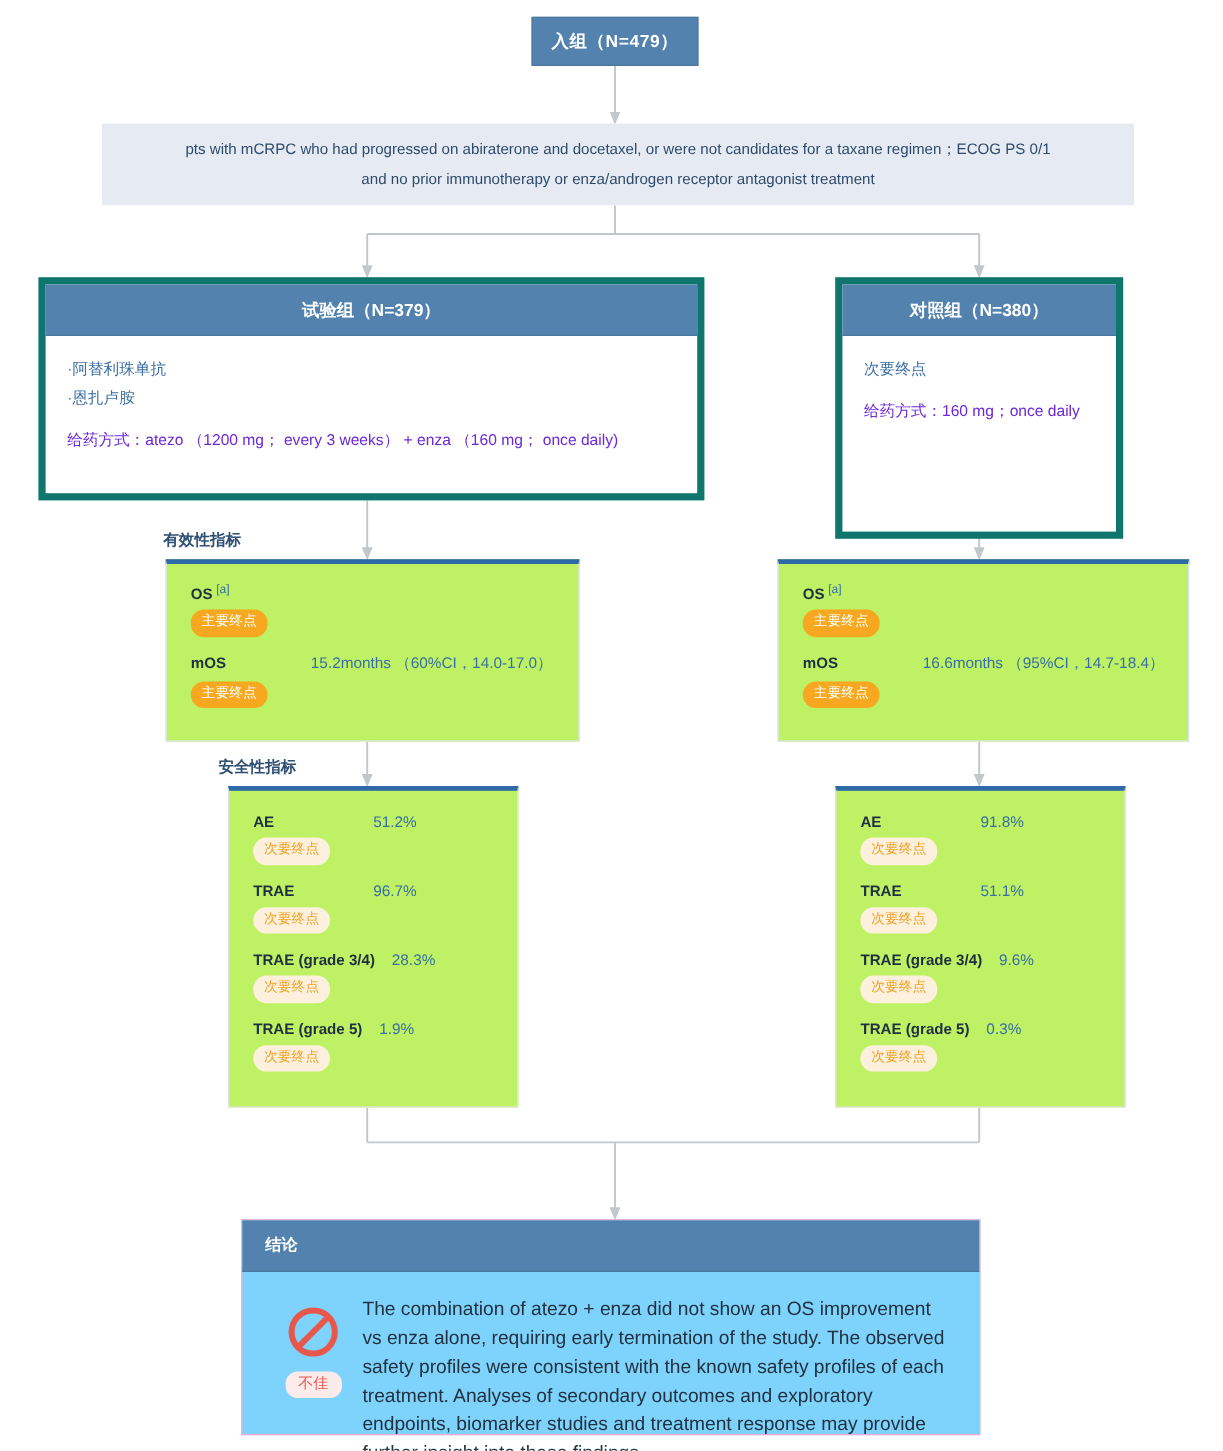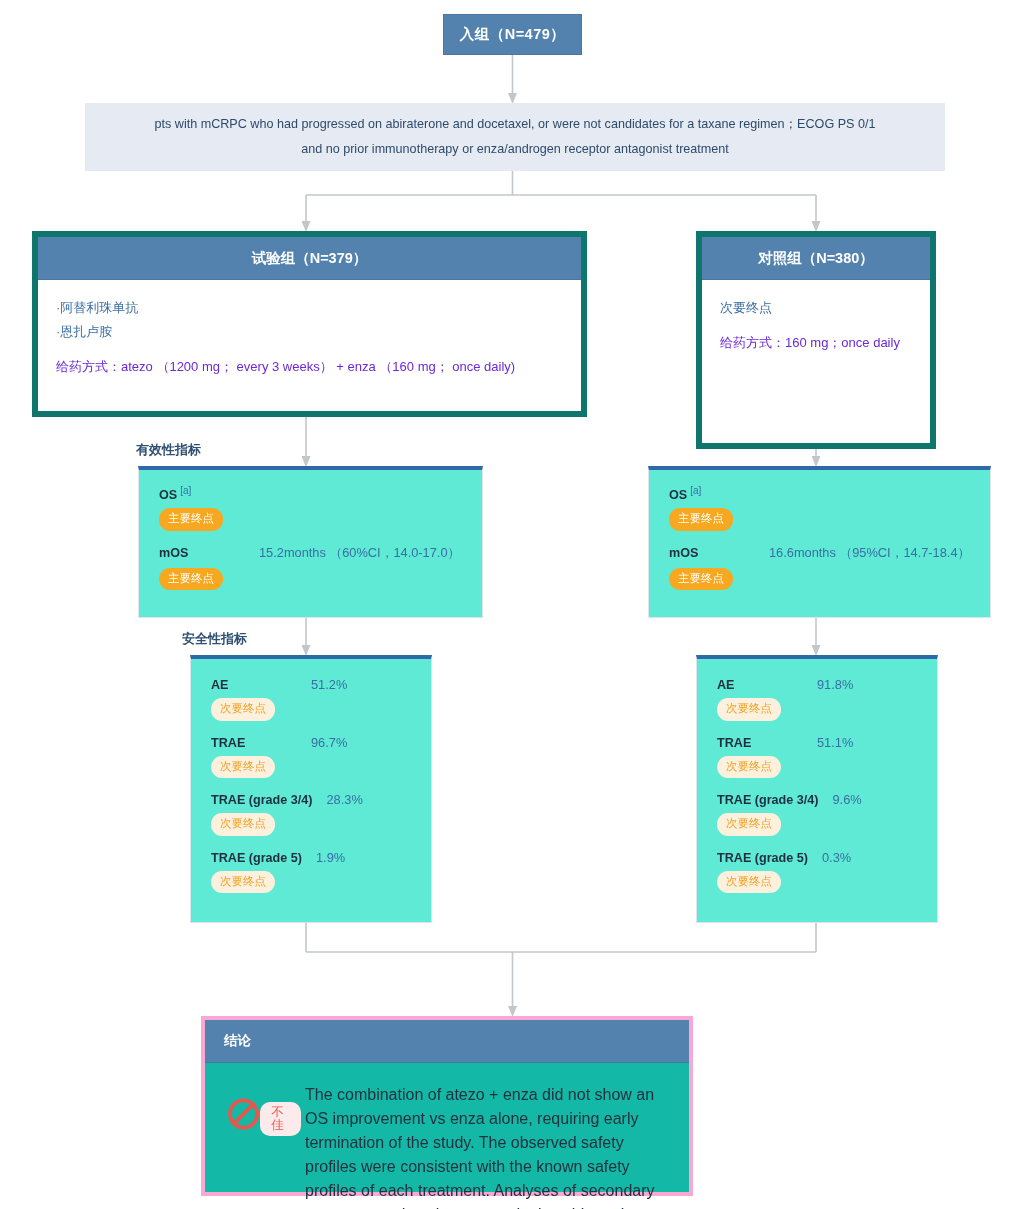--- a/index.html
+++ b/index.html
@@ -101,21 +101,21 @@
     font-size: 13px;
     font-weight: bold;
     color: #2f4f73;
     white-space: nowrap;
   }
   #label-eff { left: 136px; top: 441px; }
   #label-saf { left: 182px; top: 630px; }
 
   
   .metric-card {
-    background: #5eead4;
+    background: #bef264;
     border: 1px solid #dfe4ea;
     border-top: 4px solid #2f6aa8;
     box-sizing: border-box;
     padding: 18px 20px 14px 20px;
   }
   #eff-exp { left: 138px; top: 466px; width: 345px; height: 152px; }
   #eff-ctl { left: 648px; top: 466px; width: 343px; height: 152px; }
   #saf-exp { left: 190px; top: 655px; width: 242px; height: 268px; }
   #saf-ctl { left: 696px; top: 655px; width: 242px; height: 268px; }
 
@@ -159,23 +159,23 @@
   .pill-secondary { background: #fdf0dc; color: #f0a32a; }
 
   
   .n-os  { min-width: 0; }
   .n-mos { min-width: 86px; }
   .n-ae  { min-width: 86px; }
 
   
   #concl-box {
     left: 201px; top: 1016px;
-    width: 492px; height: 180px;
-    background: #14b8a6;
-    border: 4px solid #f9a8d4;
+    width: 616px; height: 180px;
+    background: #7dd3fc;
+    border: 1px solid #f9a8d4;
     box-sizing: border-box;
   }
   #concl-head {
     background: #5282ad;
     color: #fff;
     height: 42px;
     display: flex;
     align-items: center;
     padding-left: 19px;
     font-weight: bold;
@@ -184,21 +184,21 @@
   }
   #concl-body {
     display: flex;
     align-items: flex-start;
     padding: 20px 22px 16px 22px;
   }
   .verdict {
     width: 74px;
     flex: 0 0 74px;
     display: flex;
-    flex-direction: row;
+    flex-direction: column;
     align-items: center;
     padding-top: 8px;
   }
   .ban-icon { display: block; }
   .verdict-pill {
     margin-top: 11px;
     background: #fdeaea;
     color: #e8574c;
     border-radius: 10px;
     font-size: 12.5px;

